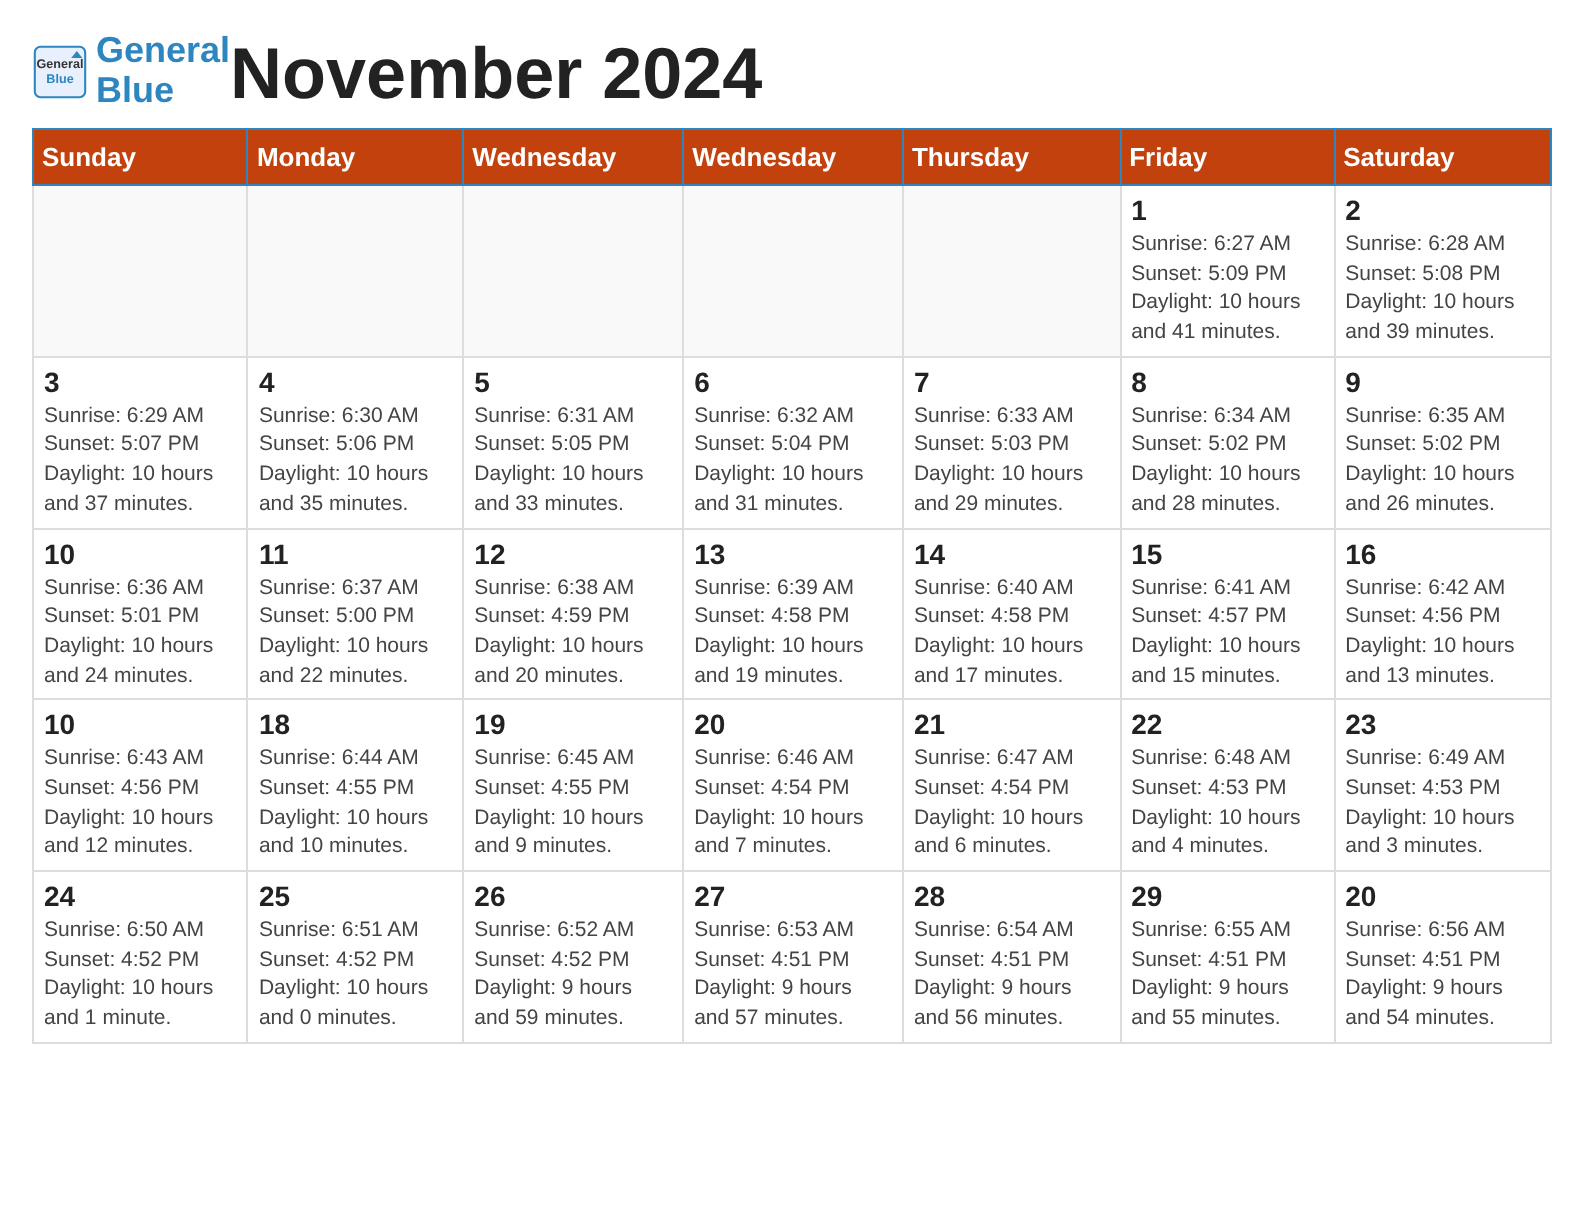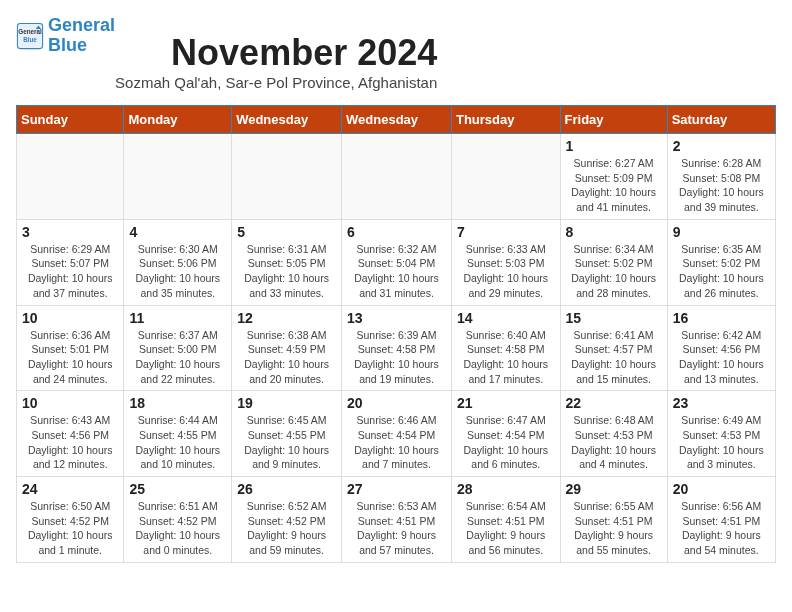--- a/index.html
+++ b/index.html
@@ -25,21 +25,20 @@
       color: #2e86c1;
     }
     .logo-icon {
       width: 28px;
       height: 28px;
       margin-right: 4px;
     }
     .title-section {
       text-align: right;
       margin-bottom: 4px;
-      margin-top: 16px;
     }
     .month-title {
       font-size: 36px;
       font-weight: bold;
       color: #222;
     }
     .location-subtitle {
       font-size: 15px;
       color: #444;
       margin-bottom: 8px;
@@ -78,21 +77,20 @@
       font-size: 14px;
       font-weight: bold;
       display: block;
       margin-bottom: 2px;
       color: #222;
     }
     .day-info {
       color: #444;
       line-height: 1.4;
       font-size: 10.5px;
-      text-align: center;
     }
     .top-row {
       display: flex;
       justify-content: flex-start;
       align-items: flex-start;
       margin-bottom: 2px;
     }
   </style>
 </head>
 <body>
@@ -105,21 +103,20 @@
       <text x="20" y="28" text-anchor="middle" font-size="9" font-weight="bold" fill="#2e86c1">Blue</text>
       <polygon points="28,10 36,10 32,5" fill="#2e86c1"></polygon>
     </svg>
     <div>
       <div class="logo-text"><span>General</span></div>
       <div class="logo-text" style="color:#2e86c1;">Blue</div>
     </div>
   </div>
   <div class="title-section">
     <div class="month-title">November 2024</div>
-    <div class="location-subtitle">Sozmah Qal'ah, Sar-e Pol Province, Afghanistan</div>
   </div>
 </div>
 
 <table class="calendar-table">
   <thead>
     <tr>
     <th>Sunday</th>
         <th>Monday</th>
         <th>Wednesday</th>
         <th>Wednesday</th>

